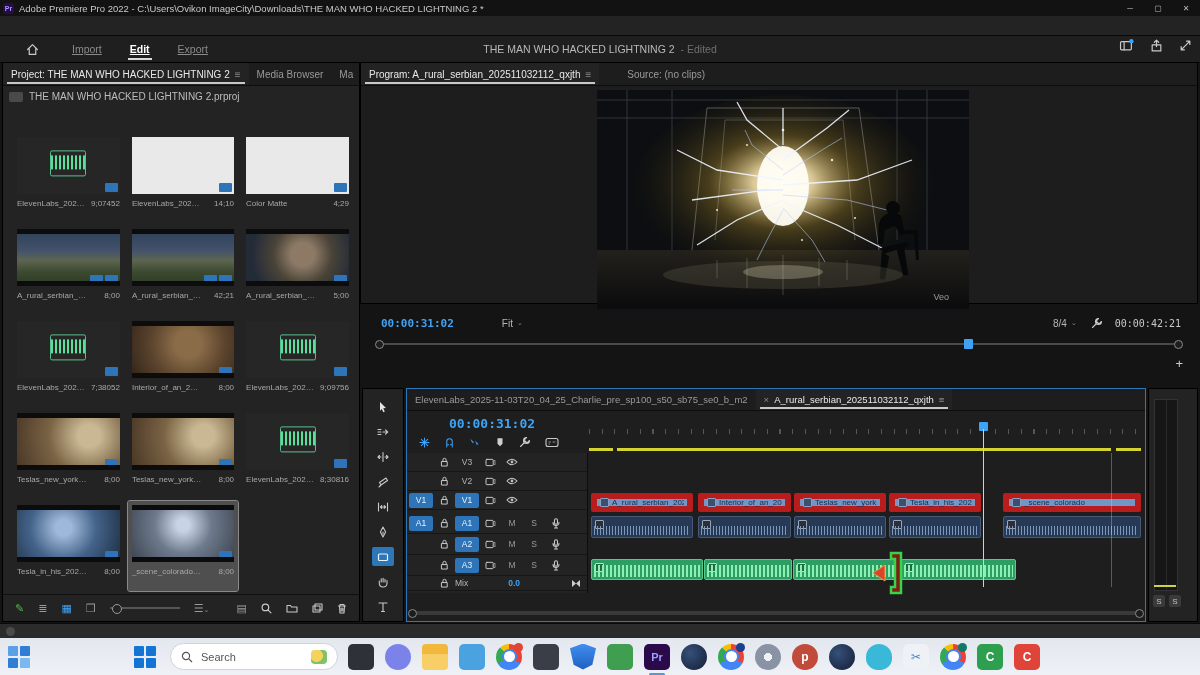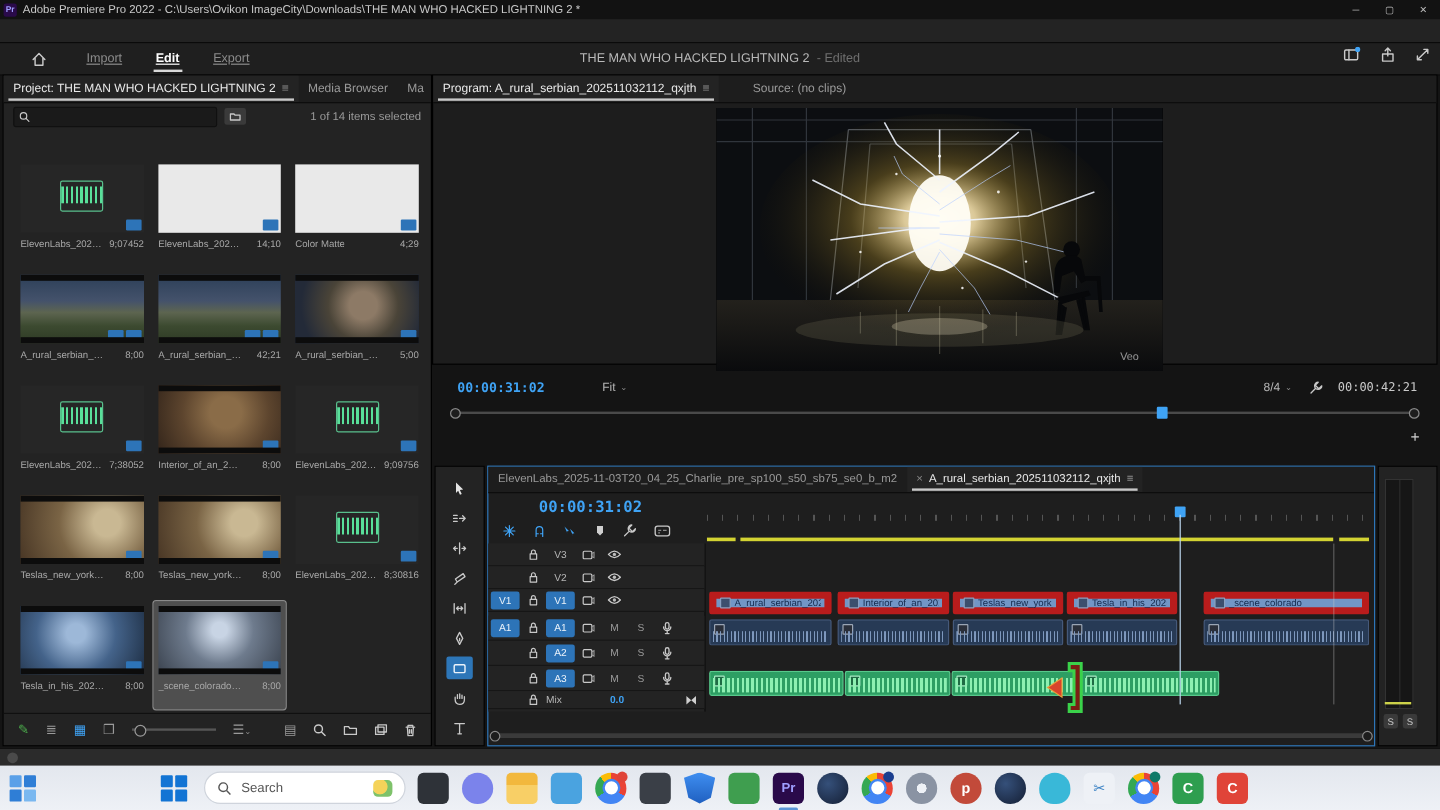--- a/index.html
+++ b/index.html
@@ -261,34 +261,23 @@
   <div class="panel" id="projpanel">
     <div class="ptabrow">
       <span class="ptab act">
         <span>Project: THE MAN WHO HACKED LIGHTNING 2</span>
         <span class="glyph">≡</span>
       </span>
       <span class="ptab">Media Browser</span>
       <span class="ptab">Ma</span>
 
     </div>
-    <div class="searchrow">
-      <span class="searchbox">
-        <svg class="ic" width="9" height="9" viewBox="0 0 10 10">
-          <circle class="ic-stroke" cx="4" cy="4" r="3"></circle>
-            <path class="ic-stroke" d="M6.3,6.3 L9,9"></path>
-        </svg>
-        <input value="" style="">
-      </span>
-      <span class="srchbtn">
-        <svg class="ic" width="10" height="8" viewBox="0 0 10 8">
-            <path class="ic-stroke" d="M1,2 H4 L5,3 H9 V7 H1 Z"></path>
-          </svg>
-      </span>
-      <span class="selstat">1 of 14 items selected</span>
+    <div class="binrow">
+      <span class="binico"></span>
+      <span>THE MAN WHO HACKED LIGHTNING 2.prproj</span>
     </div>
 
     <div class="pgrid">
       <div class="pitem k-audio">
           <div class="thumb">
             <span class="aico"></span>
             <span class="vbadge"></span>
           </div>
           <div class="plabel">
             <span class="nm">ElevenLabs_2025-...</span>

